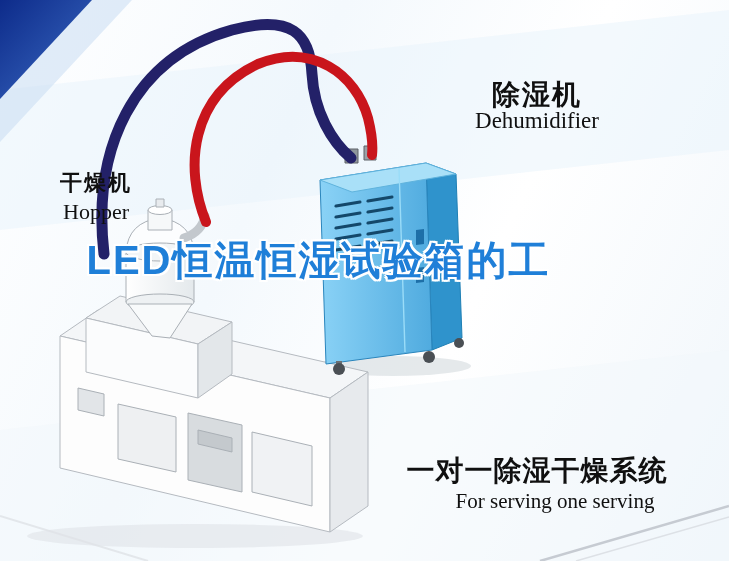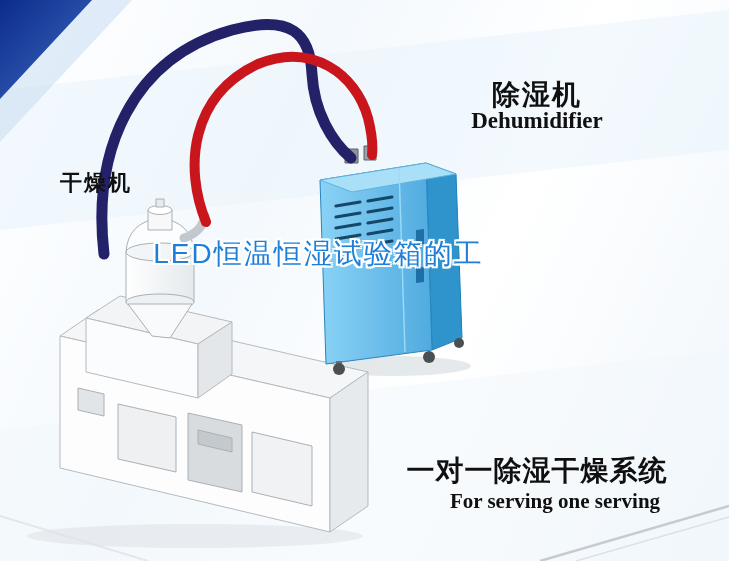--- a/index.html
+++ b/index.html
@@ -16,28 +16,28 @@
   .canvas{
     position:relative;
     width:729px;height:561px;
     overflow:hidden;
     background:linear-gradient(115deg,#ffffff 0%,#f4f9fd 35%,#ffffff 62%,#f0f6fb 100%);
     font-family:"Liberation Sans",sans-serif;
   }
   .canvas svg{position:absolute;left:0;top:0;}
   .txt{position:absolute;text-align:center;color:var(--label-black);}
   .label-cn{font-family:Liberation Mono, monospace;font-weight:bold;}
-  .label-en{font-family:"Liberation Serif",serif;font-weight:bold;}
+  .label-en{font-family:"Liberation Serif",serif;font-weight:normal;}
   .dryer-cn{left:36px;top:168px;width:120px;font-size:22px;letter-spacing:2px;}
   .dryer-en{left:36px;top:199px;width:120px;font-size:22px;}
   .dehu-cn{left:452px;top:76px;width:170px;font-size:28px;letter-spacing:2px;}
   .dehu-en{left:438px;top:108px;width:198px;font-size:23px;}
   .main-title{
     left:0;top:238px;width:637px;
-    font-size:28px;font-weight:normal;line-height:1.13;letter-spacing:2px;
+    font-size:40px;font-weight:bold;line-height:1.13;letter-spacing:2px;
     color:var(--title-blue);
     text-shadow:-2px -2px 0 #fff,2px -2px 0 #fff,-2px 2px 0 #fff,2px 2px 0 #fff,
                  0 -2px 0 #fff,0 2px 0 #fff,-2px 0 0 #fff,2px 0 0 #fff;
   }
   .system-cn{left:380px;top:452px;width:314px;font-size:28px;font-weight:bold;letter-spacing:1px;}
   .system-en{left:398px;top:489px;width:314px;font-size:21px;}
   
   .pipe-navy{stroke:var(--pipe-navy);}
   .pipe-red{stroke:var(--pipe-red);}
   .dehu-side{fill:var(--dehumidifier-side);}
@@ -135,20 +135,21 @@
     <path class="pipe-navy" d="M104,254 C92,150 132,58 232,30 C292,14 310,34 312,74 C314,112 332,142 351,158" stroke-width="11" fill="none" stroke-linecap="round"></path>
     <path class="pipe-red" d="M206,222 C184,168 190,96 258,64 C312,42 356,74 368,118 C372,134 373,146 372,155" stroke-width="10" fill="none" stroke-linecap="round"></path>
 
     <g>
       <polygon points="0,0 132,0 0,142" fill="#c9dcf2" opacity="0.55"></polygon>
       <polygon points="0,0 92,0 0,99" fill="url(#cornerGrad)"></polygon>
     </g>
   </svg>
 
   <div class="txt label-cn dryer-cn">干燥机</div>
+  <div class="txt label-en dryer-en">Hopper</div>
 
   <div class="txt label-cn dehu-cn">除湿机</div>
   <div class="txt label-en dehu-en">Dehumidifier</div>
 
   <div class="txt main-title">
     <div>LED恒温恒湿试验箱的工</div>
   </div>
 
   <div class="txt label-cn system-cn">一对一除湿干燥系统</div>
   <div class="txt label-en system-en">For serving one serving</div>

